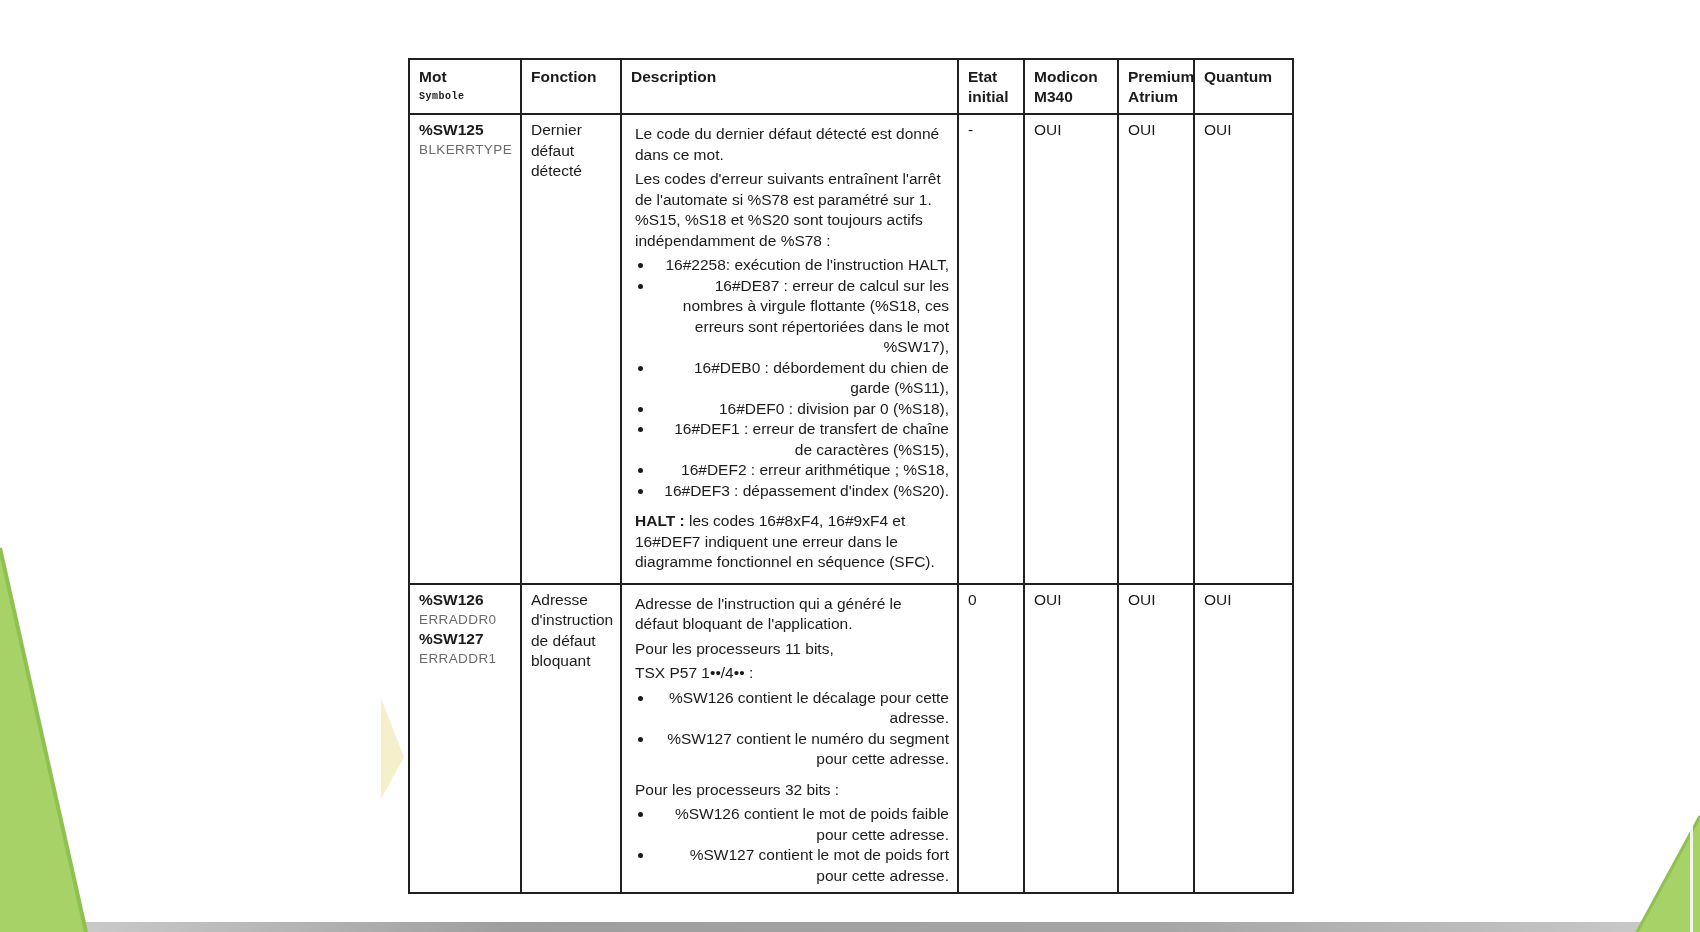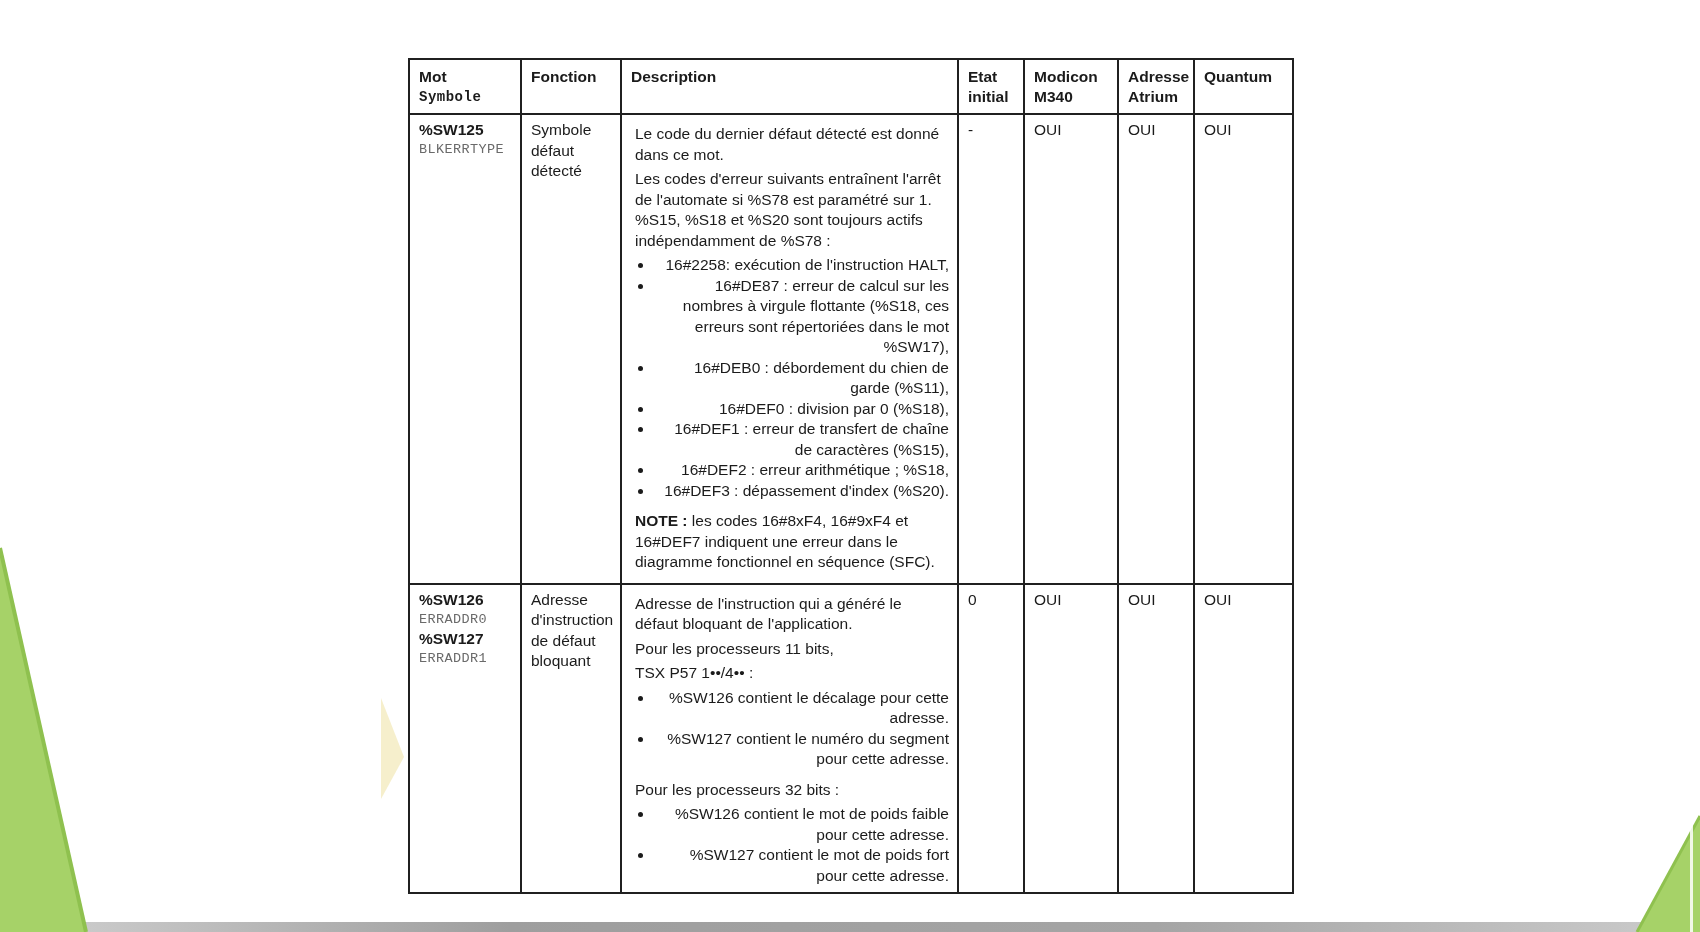--- a/index.html
+++ b/index.html
@@ -21,24 +21,24 @@
     padding:5px 8px 6px 9px;
     font-size:15.5px; line-height:20.5px;
     overflow:hidden;
   }
   .doc-table th { font-weight:bold; line-height:20px; padding-top:7px; }
   tr.hdr    { height:50px;  }
   tr.row-1  { height:430px; }
   tr.row-2  { height:290px; }
 
   .hdr-line { font-weight:bold; }
-  .hdr-sym  { font-family:"Liberation Mono","DejaVu Sans Mono",monospace; font-weight:bold; font-size:14px; letter-spacing:0.5px; }
+  .hdr-sym  { font-family:"Liberation Mono","DejaVu Sans Mono",monospace; font-weight:bold; font-size:10px; letter-spacing:0.5px; }
 
   .word-bold { font-weight:bold; font-size:15.5px; line-height:20px; }
-  .word-sym  { font-family:Liberation Mono, monospace;
+  .word-sym  { font-family:Liberation Sans, sans-serif;
                color:#6a6a6a; font-size:13.5px; line-height:19.5px; letter-spacing:0.4px; }
 
   .desc p  { margin:4px; }
   .desc ul { margin:0; padding-left:23px; }
   .desc li { margin:0; padding-left:2px;text-align:right; }
   .desc .gap { margin-top:10px; }
   .desc b  { font-weight:bold; }
 
   
   .decor { position:absolute; left:0; top:0; width:1700px; height:932px; pointer-events:none; }
@@ -90,47 +90,47 @@
       </th>
       <th>
         <div class="hdr-line">Etat</div>
         <div class="hdr-line">initial</div>
       </th>
       <th>
         <div class="hdr-line">Modicon</div>
         <div class="hdr-line">M340</div>
       </th>
       <th>
-        <div class="hdr-line">Adresse</div>
+        <div class="hdr-line">Premium</div>
         <div class="hdr-line">Atrium</div>
       </th>
       <th>
         <div class="hdr-line">Quantum</div>
       </th>
     </tr>
 
     <tr class="row-1">
       <td>
             <div class="word-bold">%SW125</div>
             <div class="word-sym">BLKERRTYPE</div>
           </td>
-      <td>Symbole défaut détecté</td>
+      <td>Dernier défaut détecté</td>
       <td class="desc">
             <p>Le code du dernier défaut détecté est donné dans ce mot.</p>
             <p>Les codes d'erreur suivants entraînent l'arrêt de l'automate si %S78 est paramétré sur 1. %S15, %S18 et %S20 sont toujours actifs indépendamment de %S78 :</p>
             <ul>
               <li>16#2258: exécution de l'instruction HALT,</li>
               <li>16#DE87 : erreur de calcul sur les nombres à virgule flottante (%S18, ces erreurs sont répertoriées dans le mot %SW17),</li>
               <li>16#DEB0 : débordement du chien de garde (%S11),</li>
               <li>16#DEF0 : division par 0 (%S18),</li>
               <li>16#DEF1 : erreur de transfert de chaîne de caractères (%S15),</li>
               <li>16#DEF2 : erreur arithmétique ; %S18,</li>
               <li>16#DEF3 : dépassement d'index (%S20).</li>
             </ul>
-            <p class="gap"><b>NOTE :</b> les codes 16#8xF4, 16#9xF4 et 16#DEF7 indiquent une erreur dans le diagramme fonctionnel en séquence (SFC).</p>
+            <p class="gap"><b>HALT :</b> les codes 16#8xF4, 16#9xF4 et 16#DEF7 indiquent une erreur dans le diagramme fonctionnel en séquence (SFC).</p>
           </td>
       <td>-</td>
       <td>OUI</td>
       <td>OUI</td>
       <td>OUI</td>
     </tr>
 
     <tr class="row-2">
       <td>
             <div class="word-bold">%SW126</div>

